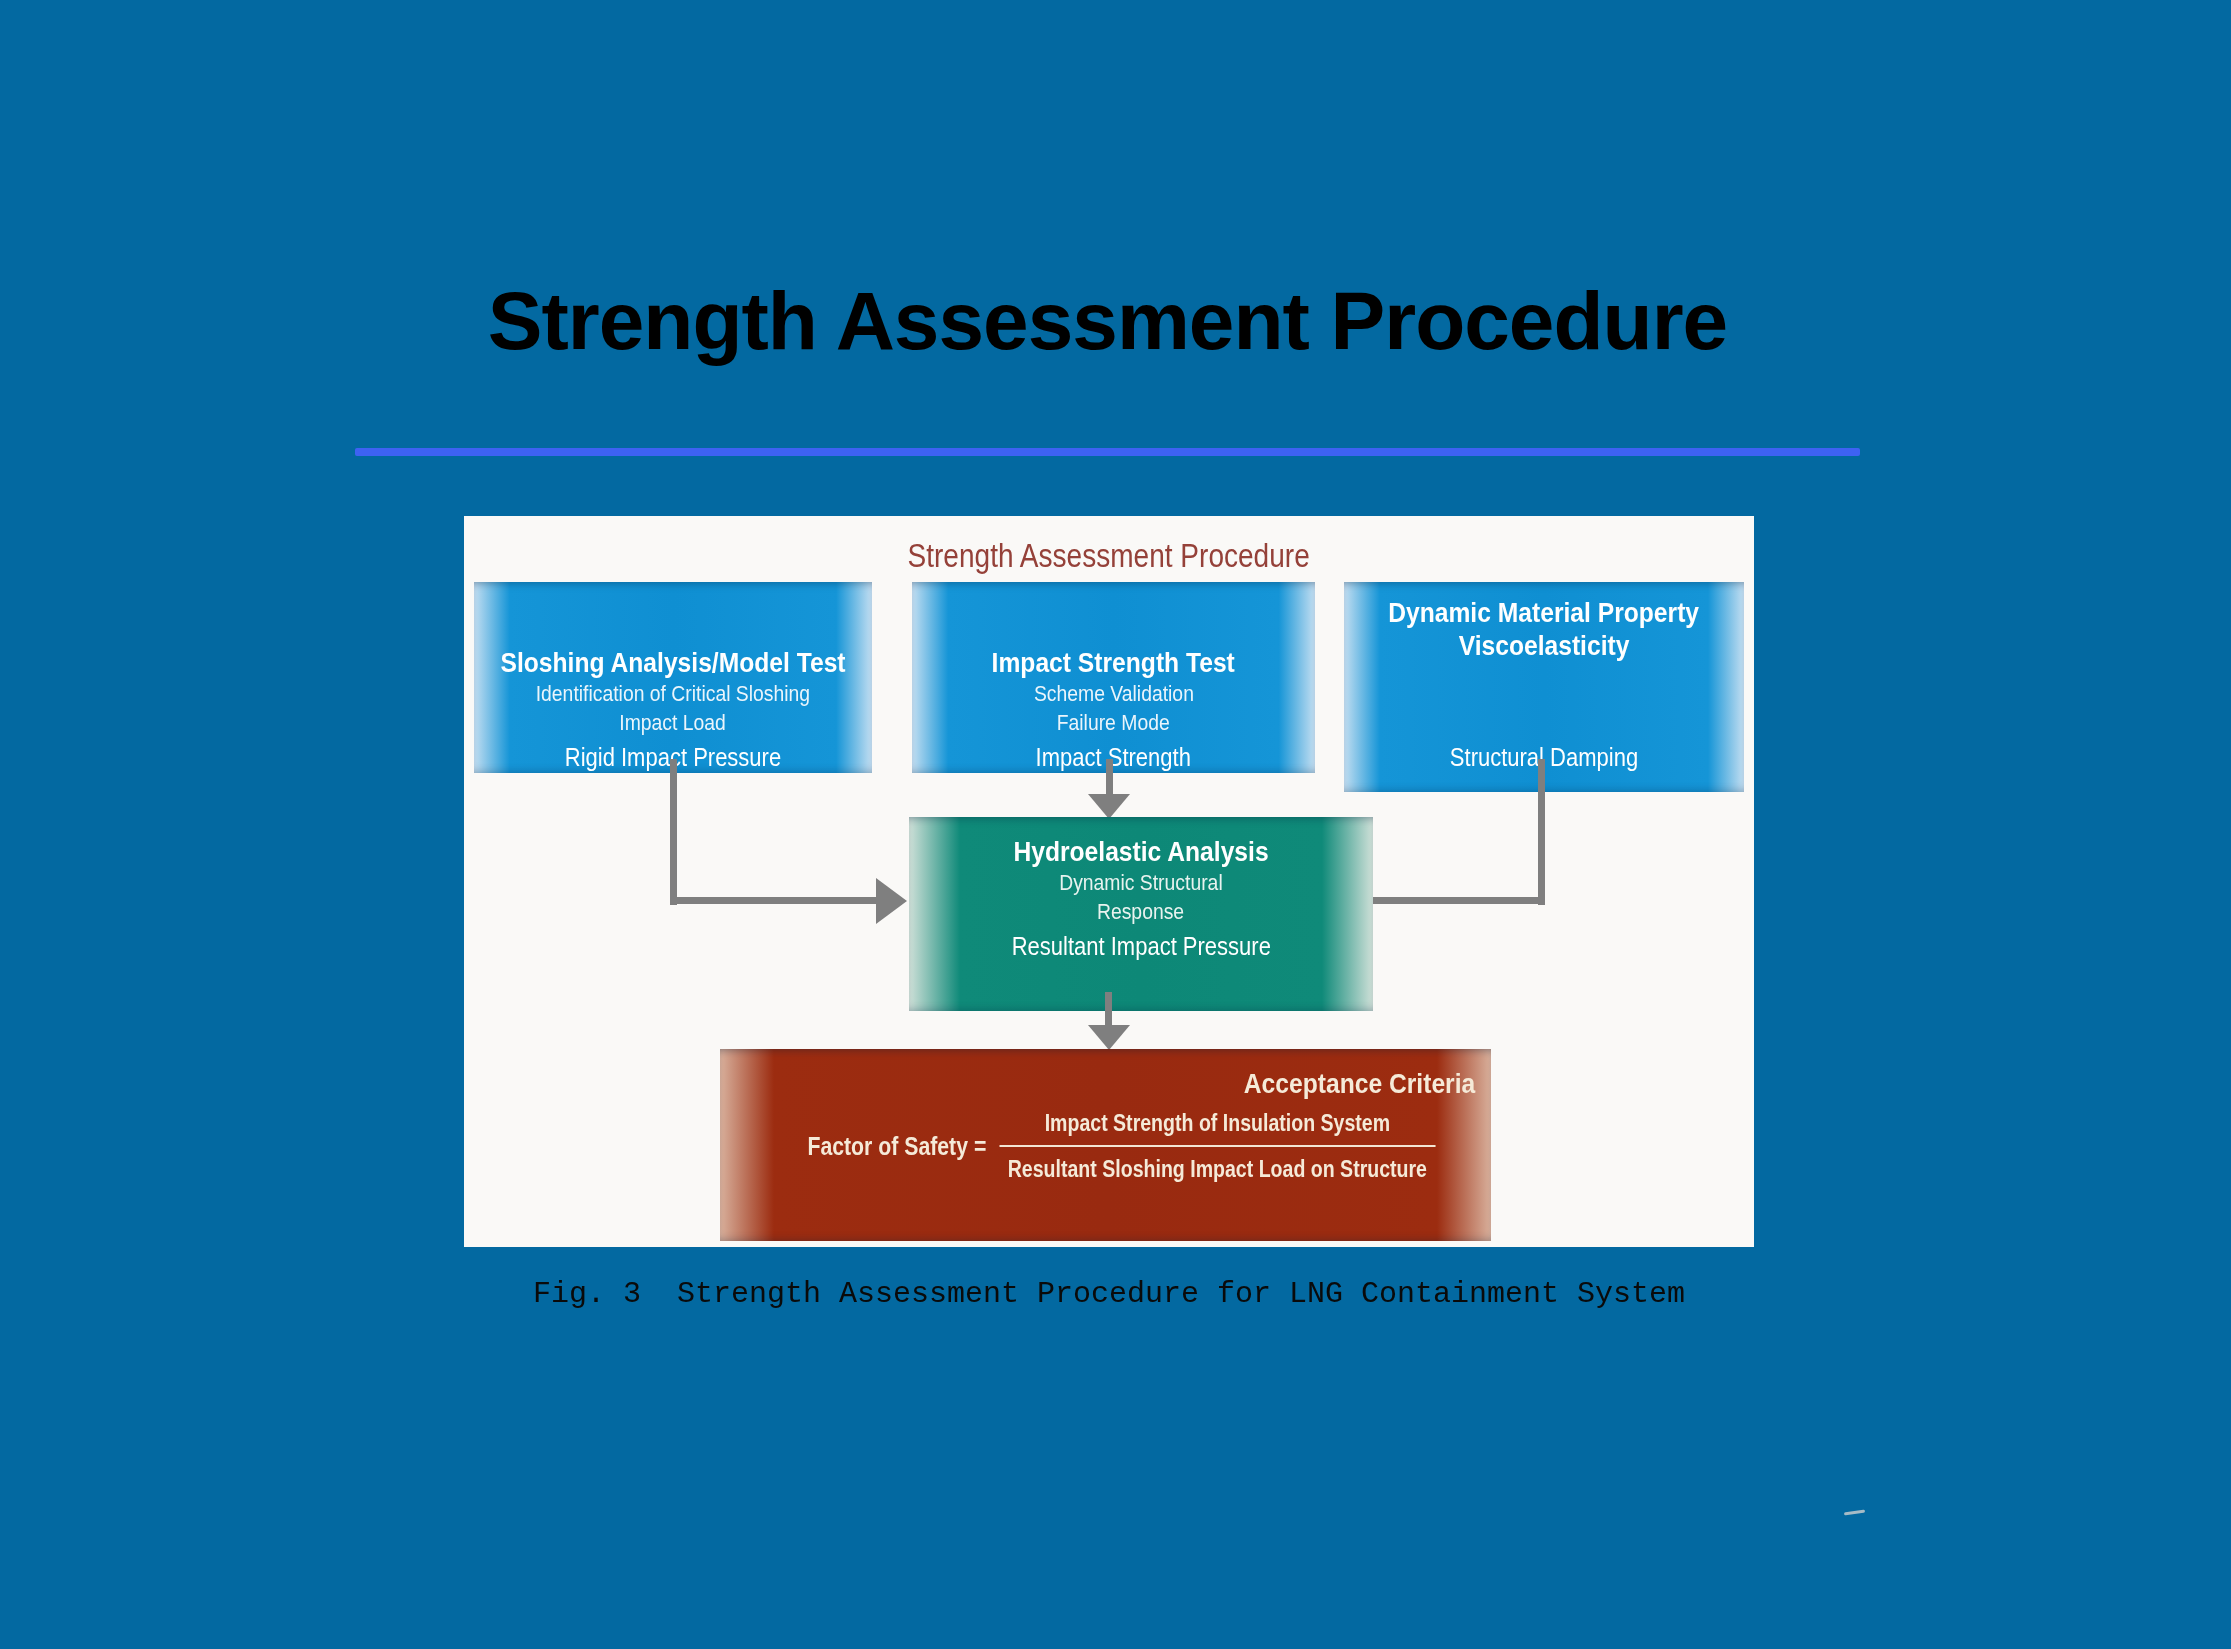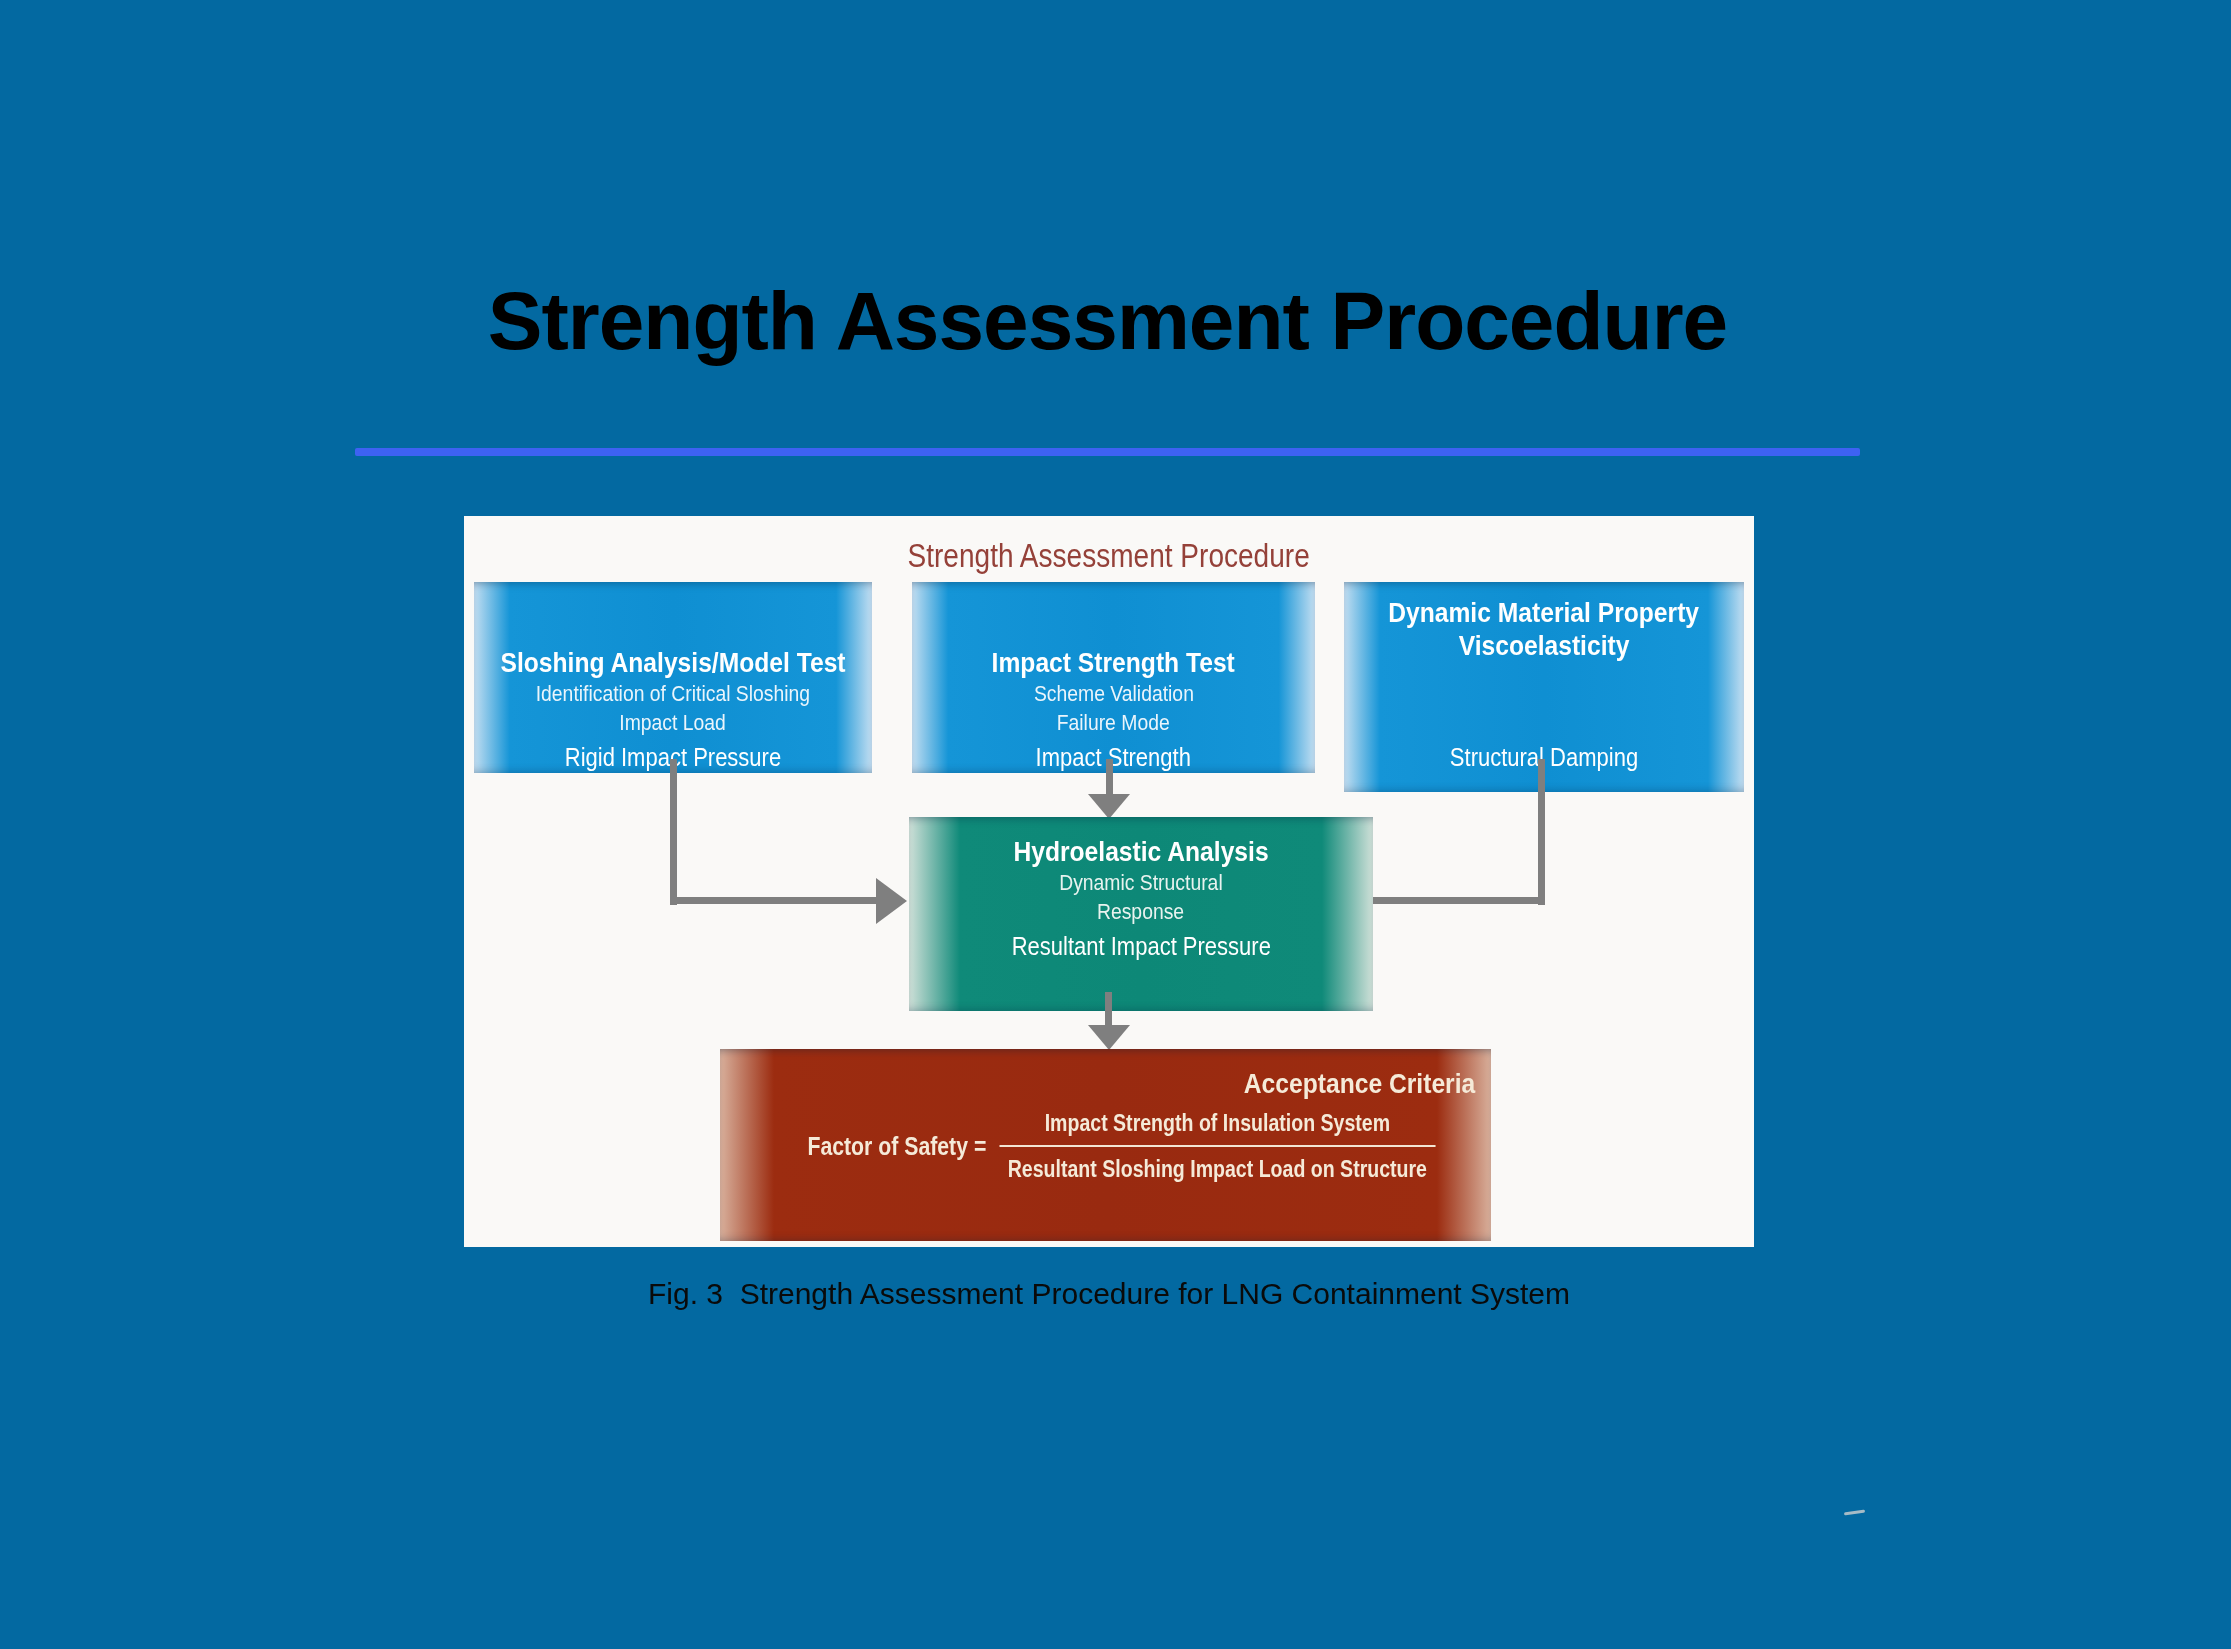--- a/index.html
+++ b/index.html
@@ -12,21 +12,21 @@
     position:absolute;left:355px;top:274px;width:1505px;
     font-size:82px;font-weight:bold;color:#000000;text-align:center;
     letter-spacing:-1px;white-space:nowrap;
   }
   .title-rule{
     position:absolute;left:355px;top:448px;width:1505px;height:7.8px;
     background:#3e62f2;border-radius:1.9px;
   }
   .figure-caption{
     position:absolute;left:464px;top:1277px;width:1290px;
-    font-family:Liberation Sans, sans-serif;font-size:30px;color:#0a0a0a;
+    font-family:Liberation Mono, monospace;font-size:30px;color:#0a0a0a;
     text-align:center;white-space:pre;
   }
   .scan-artifact{
     position:absolute;left:1844px;top:1511px;width:21.3px;height:2.9px;
     background:#cfcfcf;border-radius:1.9px;transform:rotate(-8deg);opacity:.8;
   }
   
   .diagram{
     position:absolute;left:464px;top:516px;width:1290px;height:731px;
     background:#faf9f7;

